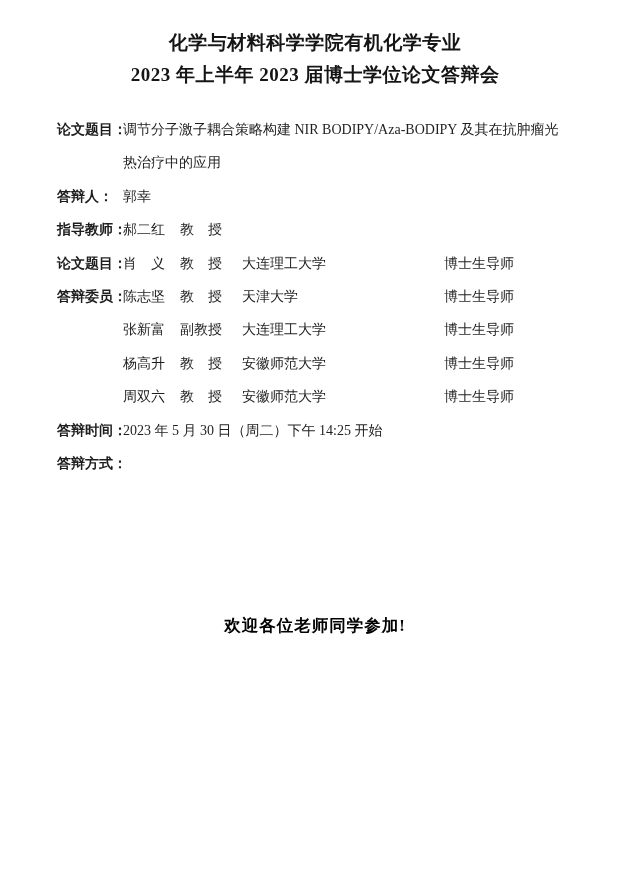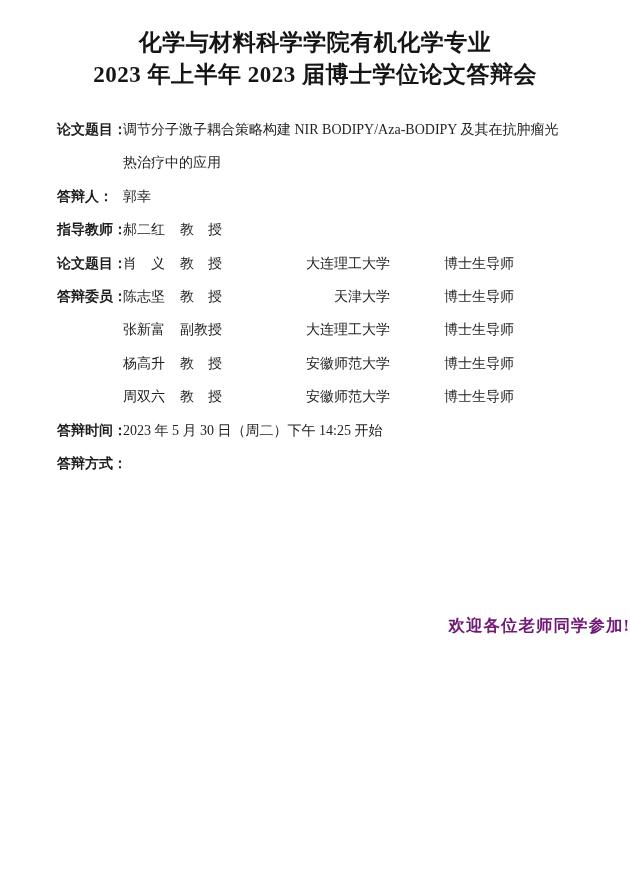--- a/index.html
+++ b/index.html
@@ -14,21 +14,21 @@
     background: #ffffff;
     overflow: hidden;
     font-family: "Liberation Serif", "DejaVu Serif", serif;
     color: #1e1e1e;
   }
   .title-block {
     padding-top: 27px;
     text-align: center;
   }
   .doc-title {
-    font-size: 23px;
+    font-size: 19px;
     font-weight: bold;
     line-height: 32px;
     color: #151515;
     letter-spacing: 0.5px;
   }
   .content {
     margin: 22px 71px 0 57px;
     font-size: 14px;
     line-height: 33.4px;
   }
@@ -40,29 +40,29 @@
   .label {
     grid-column: 1;
     font-weight: bold;
     white-space: nowrap;
   }
   .value {
     grid-column: 2 / -1;
   }
   .name  { grid-column: 2; white-space: nowrap; }
   .rank  { grid-column: 3; white-space: nowrap; }
-  .univ  { grid-column: 4; text-align: right; white-space: nowrap; }
+  .univ  { grid-column: 4; text-align: left; white-space: nowrap; }
   .role  { grid-column: 6; white-space: nowrap; }
   .welcome {
     margin-top: 134px;
-    text-align: right;
+    text-align: center;
     font-size: 16.5px;
     font-weight: bold;
     line-height: 24px;
-    color: #701a75;
+    color: #000000;
     letter-spacing: 1px;
   }
 </style>
 </head>
 <body>
 
 <div class="page">
 
   <div class="title-block">
     <div class="doc-title">化学与材料科学学院有机化学专业</div>

